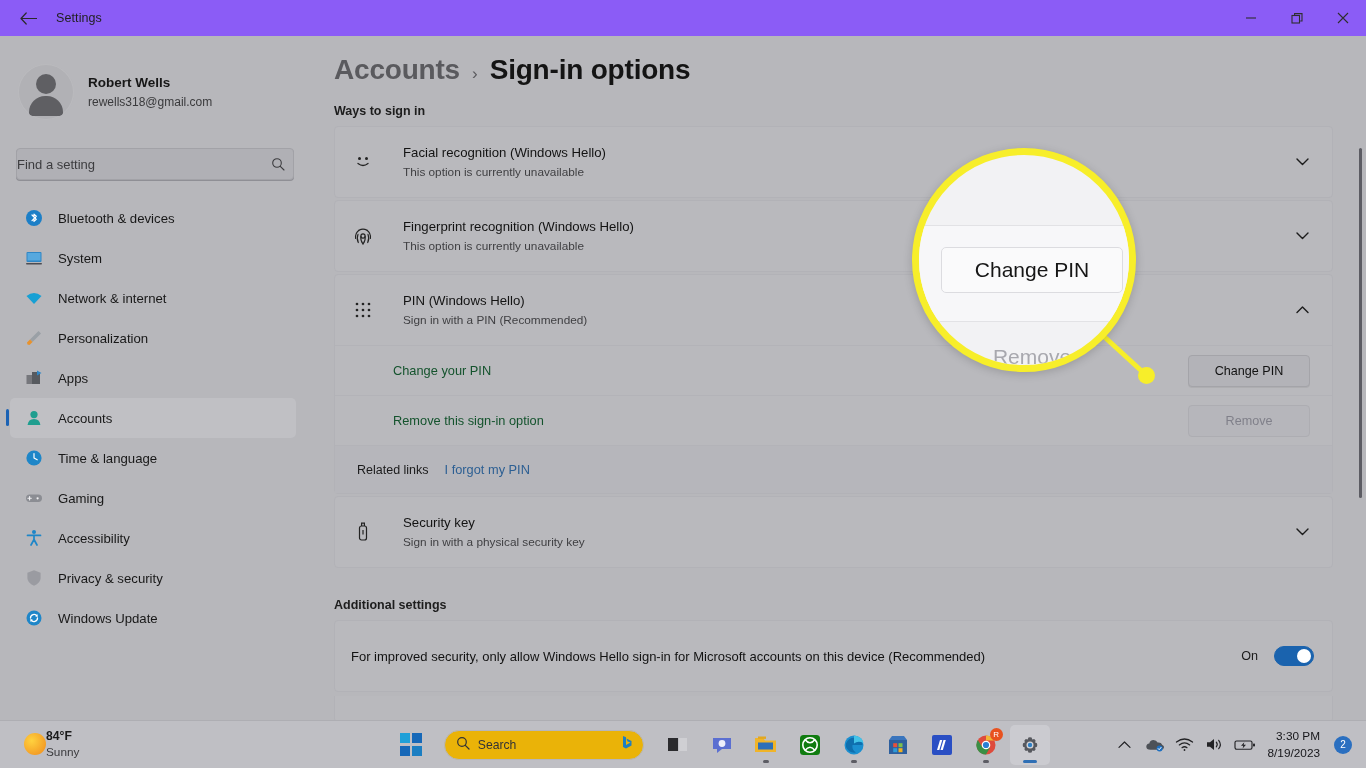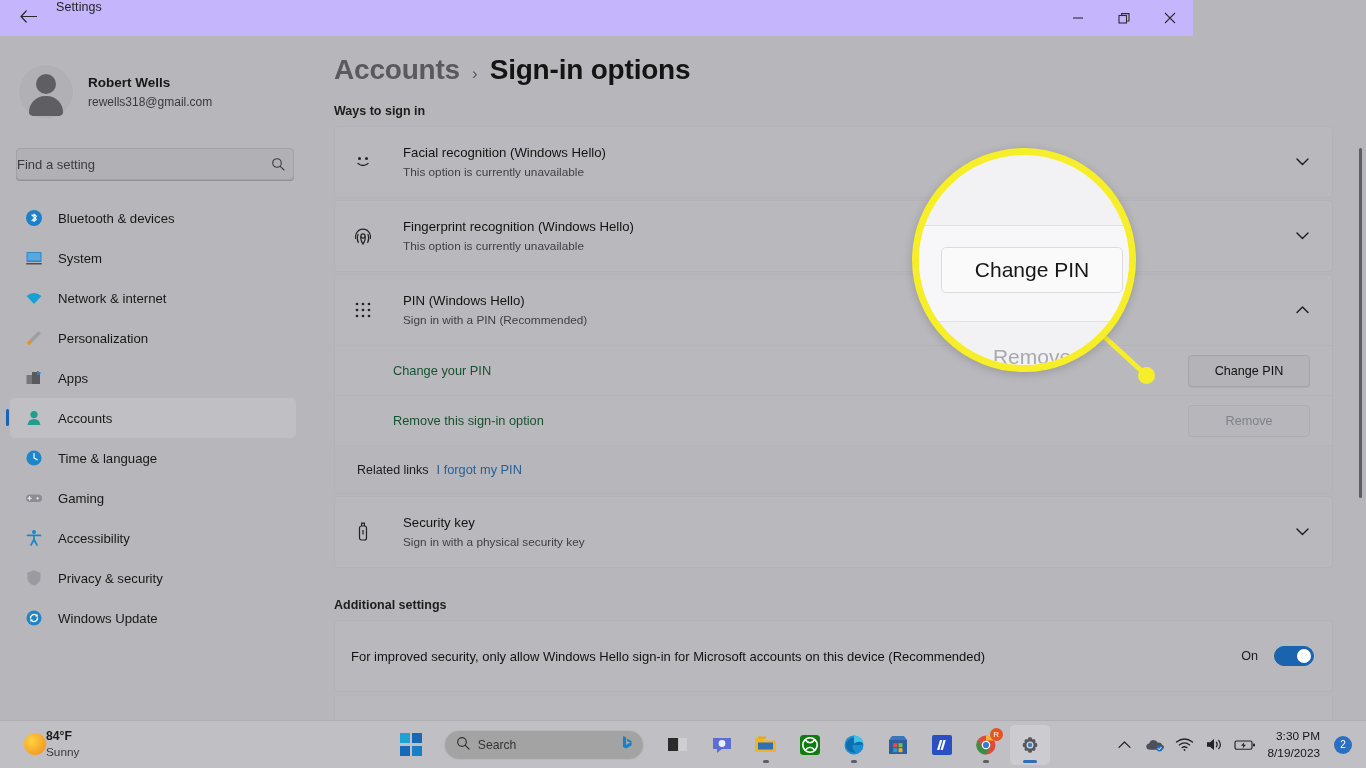--- a/index.html
+++ b/index.html
@@ -8,23 +8,23 @@
     overflow: hidden;
     font-family: "Liberation Sans", sans-serif;
     background: #b7b7bb;
     color: #1b1b1b;
     -webkit-font-smoothing: antialiased;
   }
   #app { position: relative; width: 1366px; height: 768px; }
 
   
   .titlebar {
-    position: absolute; top: 0; left: 0; width: 1193px; height: 36px;
-    background: #c4b5fd;
-    display: flex; align-items: flex-start;
+    position: absolute; top: 0; left: 0; width: 1366px; height: 36px;
+    background: #8b5cf6;
+    display: flex; align-items: center;
   }
   .tb-back {
     width: 40px; height: 32px; margin-left: 8px;
     display: flex; align-items: center; justify-content: center;
     color: #2a2a2a; font-size: 15px; border-radius: 4px;
   }
   .tb-title { margin-left: 8px; font-size: 12.5px; color: #1f1f1f; letter-spacing: .1px; }
   .tb-spacer { flex: 1; }
   .wc { width: 46px; height: 36px; display: flex; align-items: center; justify-content: center; color: #2e2e2e; }
   .wc svg { display: block; }
@@ -106,21 +106,21 @@
     min-width: 122px; height: 32px; padding: 0 16px;
     background: #b3b3b8; border: 1px solid #a4a4a9; border-radius: 4px;
     font-size: 12.6px; color: #121212;
     display: flex; align-items: center; justify-content: center;
     box-shadow: 0 1px 0 rgba(0,0,0,.06);
     font-family: "Liberation Sans", sans-serif;
   }
   .btn.disabled { color: #80808a; background: #b6b6bb; border-color: #adadb2; box-shadow: none; }
 
   .relrow {
-    display: flex; align-items: center; gap: 8px; height: 48px;
+    display: flex; align-items: center; gap: 16px; height: 48px;
     padding: 0 22px 0 22px; border-top: 1px solid #b3b3b8;
     background: #b6b6bb;
   }
   .relrow .rl { font-size: 12.5px; color: #1b1b1b; }
   .relrow .lnk { font-size: 12.8px; color: #2c5f93; }
 
   .additional { margin: 30px 0 8px 16px; font-size: 12.5px; font-weight: bold; color: #1d1d1d; }
   .togglerow { display: flex; align-items: center; height: 70px; padding: 0 18px 0 16px; gap: 12px; }
   .togglerow .tl { flex: 1; font-size: 13px; color: #131313; }
   .togglerow .onlbl { font-size: 12.6px; color: #1b1b1b; margin-right: 4px; }
@@ -177,21 +177,21 @@
   .start { width: 38px; height: 38px; display: flex; align-items: center; justify-content: center; }
   .winlogo { display: grid; grid-template-columns: 10px 10px; grid-template-rows: 10px 10px; gap: 2.5px; }
   .winlogo i { display: block; background: #1b7ec2; }
   .winlogo i:nth-child(1) { background: #1fa0d8; }
   .winlogo i:nth-child(2) { background: #1668b8; }
   .winlogo i:nth-child(3) { background: #1668b8; }
   .winlogo i:nth-child(4) { background: #1b7ec2; }
 
   .searchpill {
     width: 200px; height: 30px; border-radius: 15px;
-    background: #a3a3a3; border: 1px solid #b6b6bb;
+    background: #eab308; border: 1px solid #b6b6bb;
     display: flex; align-items: center; gap: 8px; padding: 0 8px 0 11px;
     margin: 0 10px;
   }
   .searchpill .lbl { flex: 1; font-size: 12.2px; color: #333336; }
 
   .tbicon { width: 40px; height: 40px; display: flex; align-items: center; justify-content: center; position: relative; border-radius: 5px; }
   .tbicon.active { background: #cbcbd0; }
   .tbicon .dot { position: absolute; bottom: 2px; left: 50%; transform: translateX(-50%); width: 6px; height: 3px; border-radius: 2px; background: #5d5d64; }
   .tbicon .line { position: absolute; bottom: 2px; left: 50%; transform: translateX(-50%); width: 14px; height: 3px; border-radius: 2px; background: #2f6fb5; }
   .badge-r {

